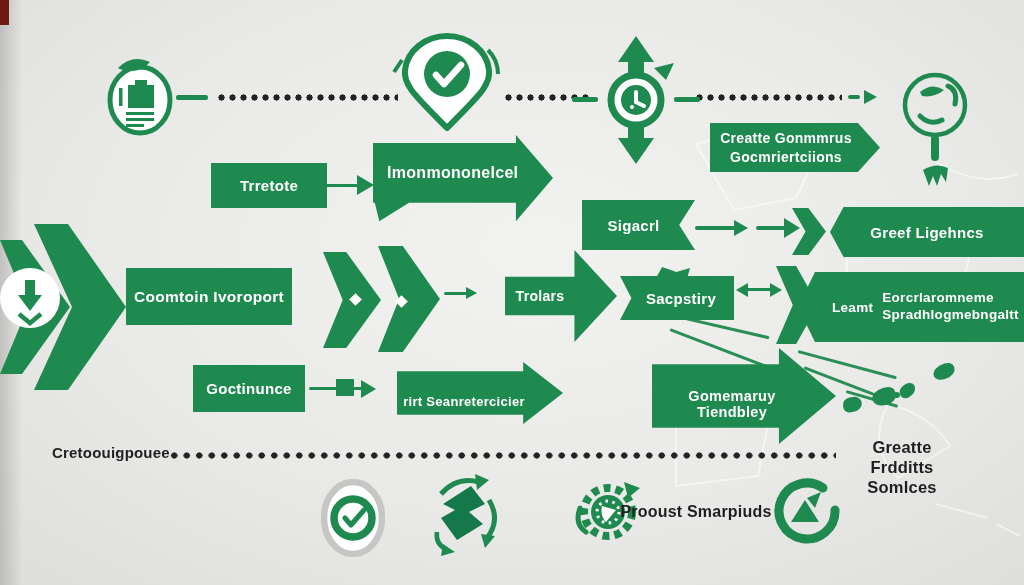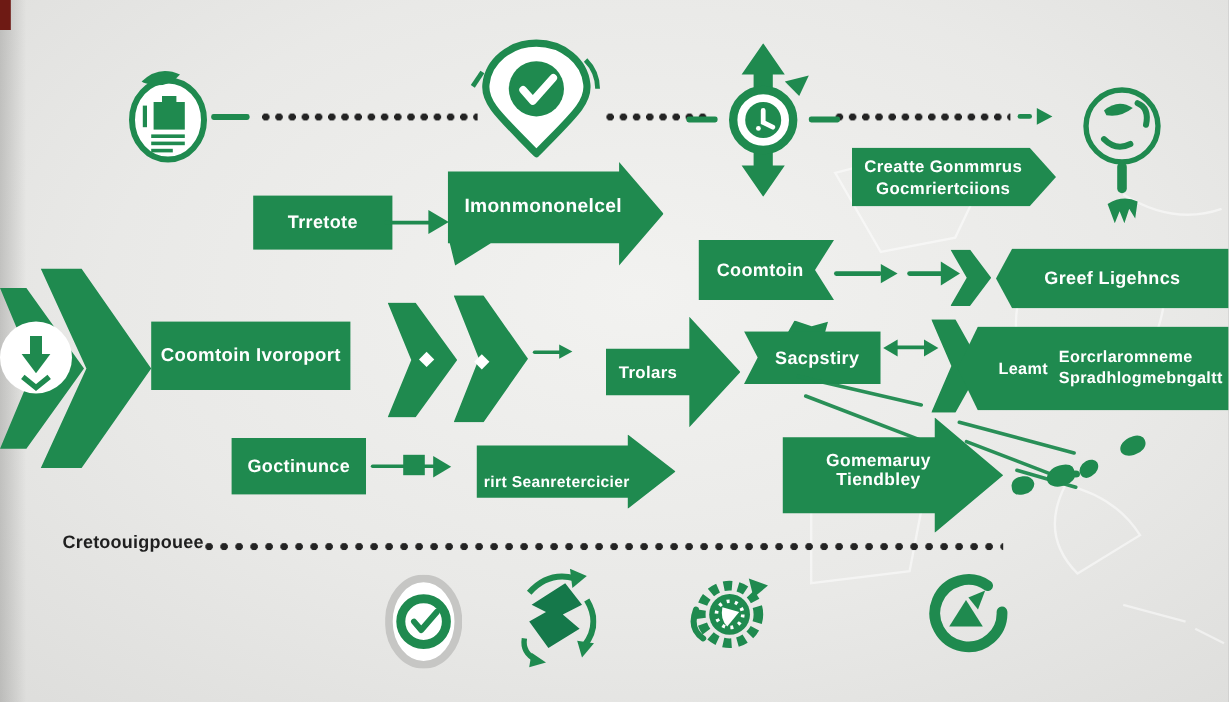--- a/index.html
+++ b/index.html
@@ -97,21 +97,21 @@
   </div>
 
   <div class="abs shape" style="left:710px;top:123px;width:170px;height:49px;clip-path:polygon(0 0, 87% 0, 100% 50%, 87% 100%, 0 100%);
               display:flex;flex-direction:column;justify-content:center;align-items:center;padding-right:18px;box-sizing:border-box;font-size:14px;line-height:1.3">
     <span>Creatte Gonmmrus</span>
     <span>Gocmriertciions</span>
   </div>
 
   <div class="abs shape center" style="left:582px;top:200px;width:113px;height:50px;clip-path:polygon(0 0, 100% 0, 86% 50%, 100% 100%, 0 100%);
               font-size:15px;padding-right:10px;box-sizing:border-box">
-    <span>Coomtoin</span>
+    <span>Sigacrl</span>
   </div>
   <div class="abs hline" style="left:695px;top:226px;width:40px;height:3.5px"></div>
   <div class="abs tri" style="left:734px;top:220px;border-top:8px solid transparent;border-bottom:8px solid transparent;border-left:14px solid var(--green)"></div>
   <div class="abs hline" style="left:756px;top:226px;width:30px;height:3.5px"></div>
   <div class="abs tri" style="left:784px;top:218px;border-top:10px solid transparent;border-bottom:10px solid transparent;border-left:16px solid var(--green)"></div>
 
   <div class="abs blob" style="left:792px;top:208px;width:34px;height:47px;clip-path:polygon(0 0, 48% 0, 100% 50%, 48% 100%, 0 100%, 40% 50%)"></div>
   <div class="abs shape center" style="left:830px;top:207px;width:194px;height:50px;clip-path:polygon(7% 0, 100% 0, 100% 100%, 7% 100%, 0 50%);font-size:15px">
     <span>Greef Ligehncs</span>
   </div>
@@ -130,21 +130,21 @@
   </div>
 
   <div class="abs blob" style="left:323px;top:252px;width:58px;height:96px;clip-path:polygon(0 0, 40% 0, 100% 50%, 40% 100%, 0 100%, 34% 50%)"></div>
   <div class="abs blob" style="left:378px;top:246px;width:62px;height:106px;clip-path:polygon(0 0, 40% 0, 100% 50%, 40% 100%, 0 100%, 34% 50%)"></div>
   <div class="abs" style="left:351px;top:295px;width:9px;height:9px;background:#fff;transform:rotate(45deg)"></div>
   <div class="abs" style="left:397px;top:297px;width:9px;height:9px;background:#fff;transform:rotate(45deg)"></div>
 
   <div class="abs hline" style="left:444px;top:292px;width:26px"></div>
   <div class="abs tri" style="left:466px;top:287px;border-top:6px solid transparent;border-bottom:6px solid transparent;border-left:11px solid var(--green)"></div>
 
-  <div class="abs shape" style="left:505px;top:264px;width:112px;height:92px;
+  <div class="abs shape" style="left:505px;top:250px;width:112px;height:92px;
               clip-path:polygon(0 29%, 62% 29%, 62% 0, 100% 50%, 62% 100%, 62% 71%, 0 71%)">
     <span class="abs center" style="left:0;top:27px;width:70px;height:38px;font-size:14px">Trolars</span>
   </div>
 
   <div class="abs blob" style="left:656px;top:267px;width:34px;height:11px;clip-path:polygon(0 100%, 18% 0, 60% 45%, 100% 10%, 92% 100%)"></div>
   <div class="abs shape center" style="left:620px;top:276px;width:114px;height:44px;clip-path:polygon(0 0, 100% 0, 100% 100%, 0 100%, 10% 50%);
               font-size:15px;padding-left:8px;box-sizing:border-box">
     <span>Sacpstiry</span>
   </div>
   <div class="abs hline" style="left:744px;top:288px;width:30px"></div>
@@ -180,27 +180,31 @@
   <div class="abs blob" style="left:336px;top:379px;width:18px;height:17px"></div>
   <div class="abs tri" style="left:361px;top:380px;border-top:9px solid transparent;border-bottom:9px solid transparent;border-left:15px solid var(--green)"></div>
 
   <div class="abs shape" style="left:397px;top:362px;width:166px;height:62px;
               clip-path:polygon(0 15%, 76% 15%, 76% 0, 100% 50%, 76% 100%, 76% 85%, 0 85%)">
     <span class="abs center" style="left:6px;top:9px;width:122px;height:60px;font-size:13px">rirt Seanretercicier</span>
   </div>
 
   <div class="abs shape" style="left:652px;top:348px;width:184px;height:96px;
               clip-path:polygon(0 17%, 69% 17%, 69% 0, 100% 50%, 69% 100%, 69% 83%, 0 83%)">
-    <span class="abs center" style="left:4px;top:8px;width:152px;height:72px;font-size:14.5px">Gomemaruy Tiendbley</span>
+    <span class="abs center" style="left:4px;top:20px;width:152px;height:72px;font-size:14.5px">Gomemaruy Tiendbley</span>
   </div>
 
   <div class="abs dark-label" style="left:52px;top:444px;font-size:15px">
     <span>Cretoouigpouee</span>
   </div>
   <div class="abs dots" style="left:168px;top:451px;width:668px;background-size:12.5px 9px"></div>
+  <div class="abs dark-label" style="left:834px;top:438px;width:136px;font-size:16.5px">
+    <div>Greatte</div>
+    <div>Frdditts Somlces</div>
+  </div>
 
 
   <svg class="abs" style="left:321px;top:479px" width="64" height="78" viewBox="0 0 64 78">
     <ellipse cx="32" cy="39" rx="29" ry="36" fill="#fff" stroke="#c6c6c4" stroke-width="6.5"></ellipse>
     <circle cx="32" cy="39" r="19" fill="#fff" stroke="#1f8a4f" stroke-width="7.5"></circle>
     <path d="M24 39 L30 46 L43 31" stroke="#1f8a4f" stroke-width="5" fill="none" stroke-linecap="round" stroke-linejoin="round"></path>
   </svg>
 
   <svg class="abs" style="left:427px;top:474px" width="70" height="84" viewBox="0 0 70 84">
     <path d="M16 30 L44 12 L58 30 L42 38 L56 50 L30 66 L14 44 L28 36 Z" fill="#15784a"></path>
@@ -215,20 +219,21 @@
   <svg class="abs" style="left:574px;top:480px" width="68" height="64" viewBox="0 0 68 64">
     <circle cx="34" cy="32" r="24" fill="none" stroke="#1f8a4f" stroke-width="8" stroke-dasharray="7 5"></circle>
     <circle cx="34" cy="32" r="17" fill="#1f8a4f"></circle>
     <circle cx="34" cy="32" r="11" fill="none" stroke="#fff" stroke-width="3" stroke-dasharray="2.5 4.5"></circle>
     <path d="M28 26 L42 30 L32 42 Q26 36 28 26 Z" fill="#fff"></path>
     <polygon points="50,2 66,8 54,18" fill="#1f8a4f"></polygon>
     <path d="M6 28 Q0 44 12 52" stroke="#1f8a4f" stroke-width="5" fill="none" stroke-linecap="round"></path>
   </svg>
 
   <div class="abs dark-label" style="left:618px;top:502px;width:156px;font-size:16px">
+    <div>Prooust Smarpiuds</div>
   </div>
 
   <svg class="abs" style="left:771px;top:476px" width="70" height="74" viewBox="0 0 70 74">
     <path d="M52 12 A28 28 0 1 0 64 34" stroke="#1f8a4f" stroke-width="9" fill="none" stroke-linecap="round"></path>
     <polygon points="20,46 34,24 48,46" fill="#1f8a4f"></polygon>
     <polygon points="36,22 50,16 44,32" fill="#1f8a4f"></polygon>
   </svg>
 
 </div>
 

